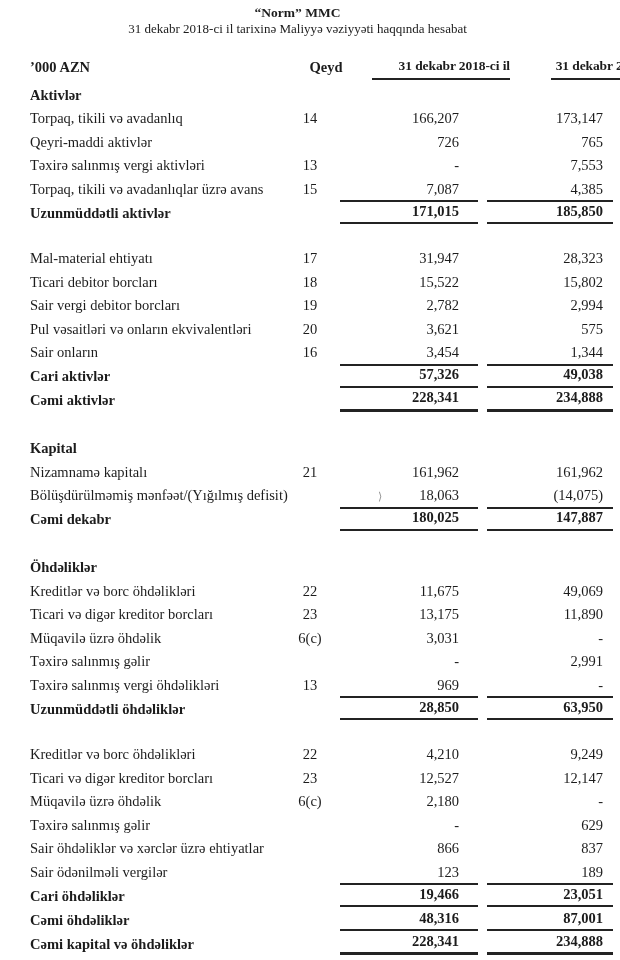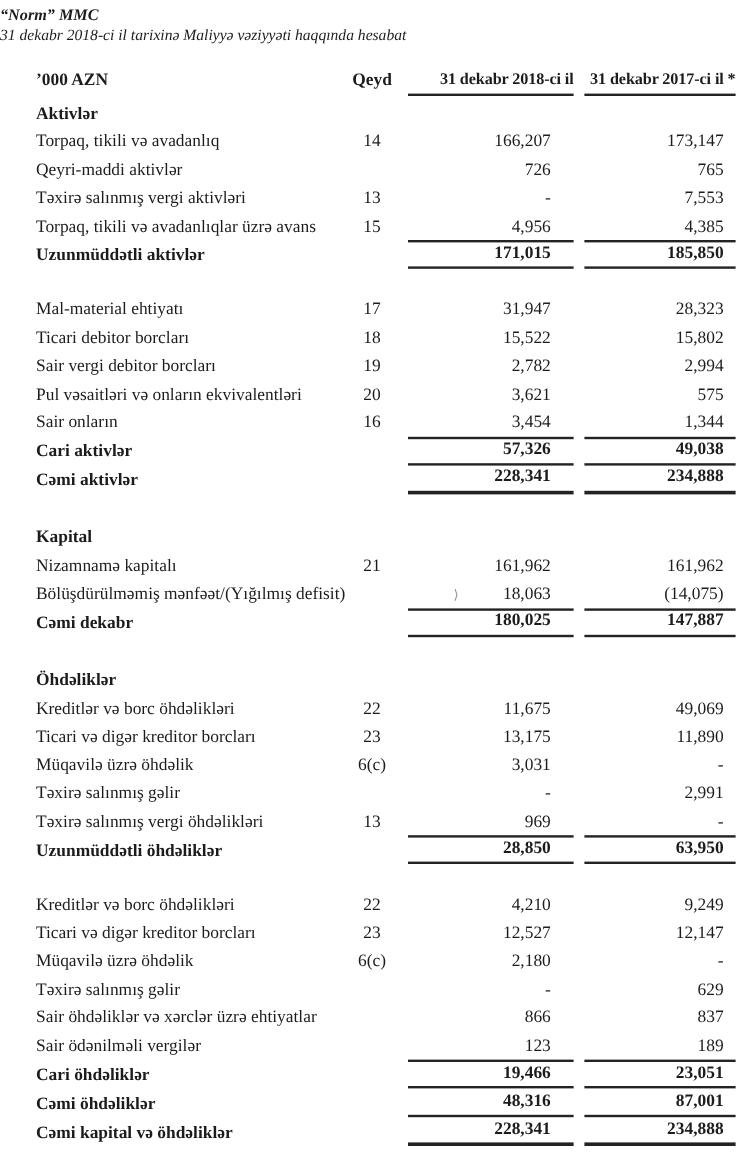--- a/index.html
+++ b/index.html
@@ -13,35 +13,34 @@
   .page{
     position:relative;
     width:620px;height:960px;
     background:var(--bg);
     color:var(--text);
     overflow:hidden;
     padding-top:4px;
   }
   
   .doc-header{
-    text-align:left;
+    text-align:center;
     padding-right:25px;
-    font-style:italic;
   }
   .company{font-size:13.5px;line-height:17px;font-weight:700;}
   .subtitle{font-size:13px;line-height:16px;}
 
   
   .fin-table{margin-top:16px;}
   .grid{
     display:grid;
     grid-template-columns:250px 60px 138px 9px 126px;
     padding-left:30px;
   }
-  .head-row{height:27px;}
+  .head-row{height:27px;gap:16px;}
   .row{height:23.5px;}
   .row.total{height:24px;}
   .row.section{height:26px;}
   .spacer{height:22px;}
 
   .cell{
     display:flex;
     align-items:flex-end;
     padding-bottom:3px;
     font-size:14.5px;
@@ -132,21 +131,21 @@
           </div>
           <div class="cell gapcol"></div>
           <div class="cell v v2017">
             <span>7,553</span>
           </div>
         </div>
         <div class="grid row item">
           <div class="cell label">Torpaq, tikili və avadanlıqlar üzrə avans</div>
           <div class="cell note">15</div>
           <div class="cell v v2018">
-            <span>4,956</span>
+            <span>7,087</span>
           </div>
           <div class="cell gapcol"></div>
           <div class="cell v v2017">
             <span>4,385</span>
           </div>
         </div>
         <div class="grid row total lt lb">
           <div class="cell label">Uzunmüddətli aktivlər</div>
           <div class="cell note"></div>
           <div class="cell v v2018">

